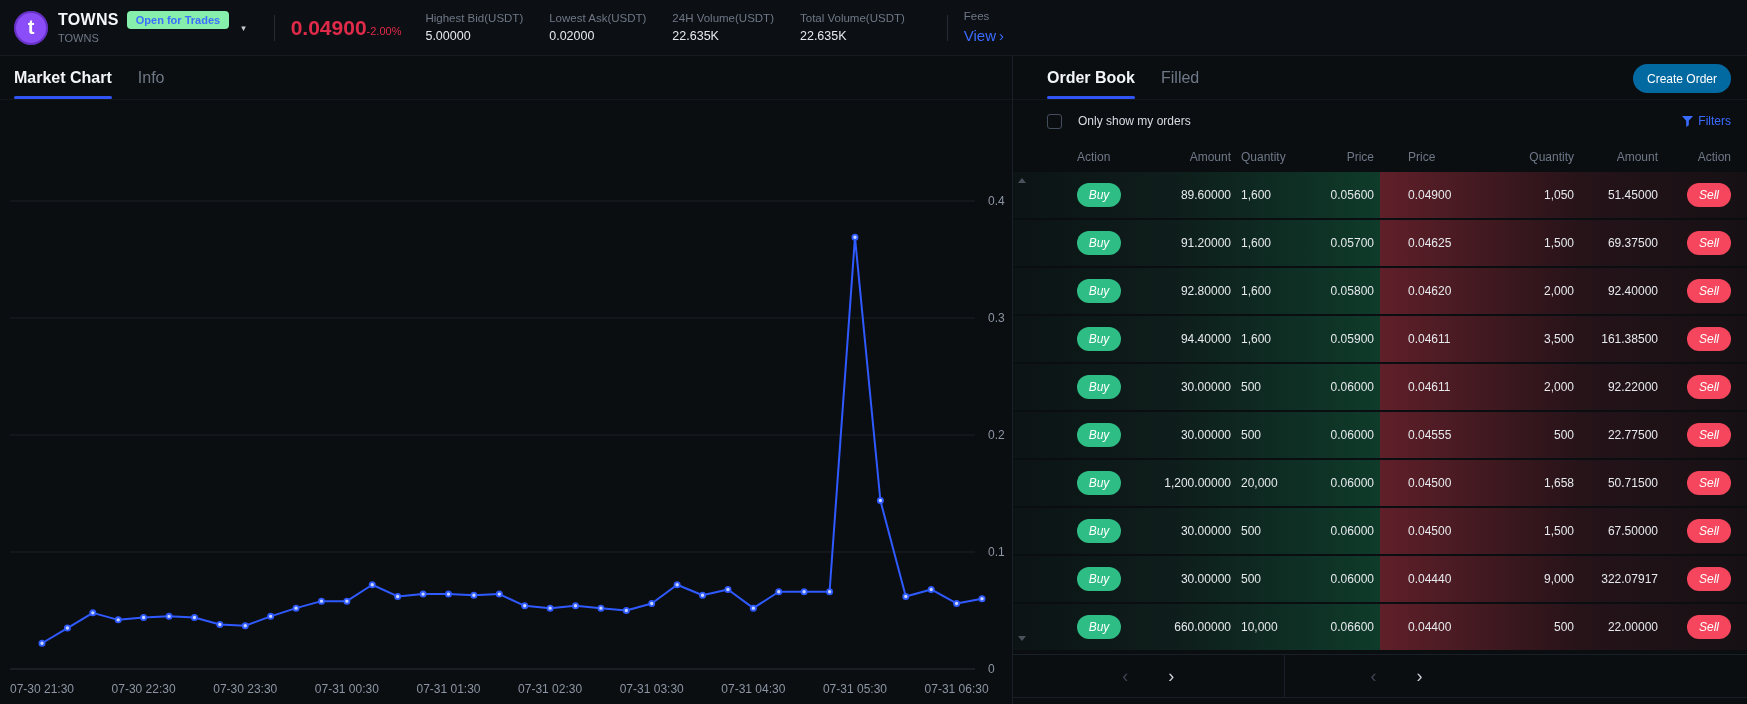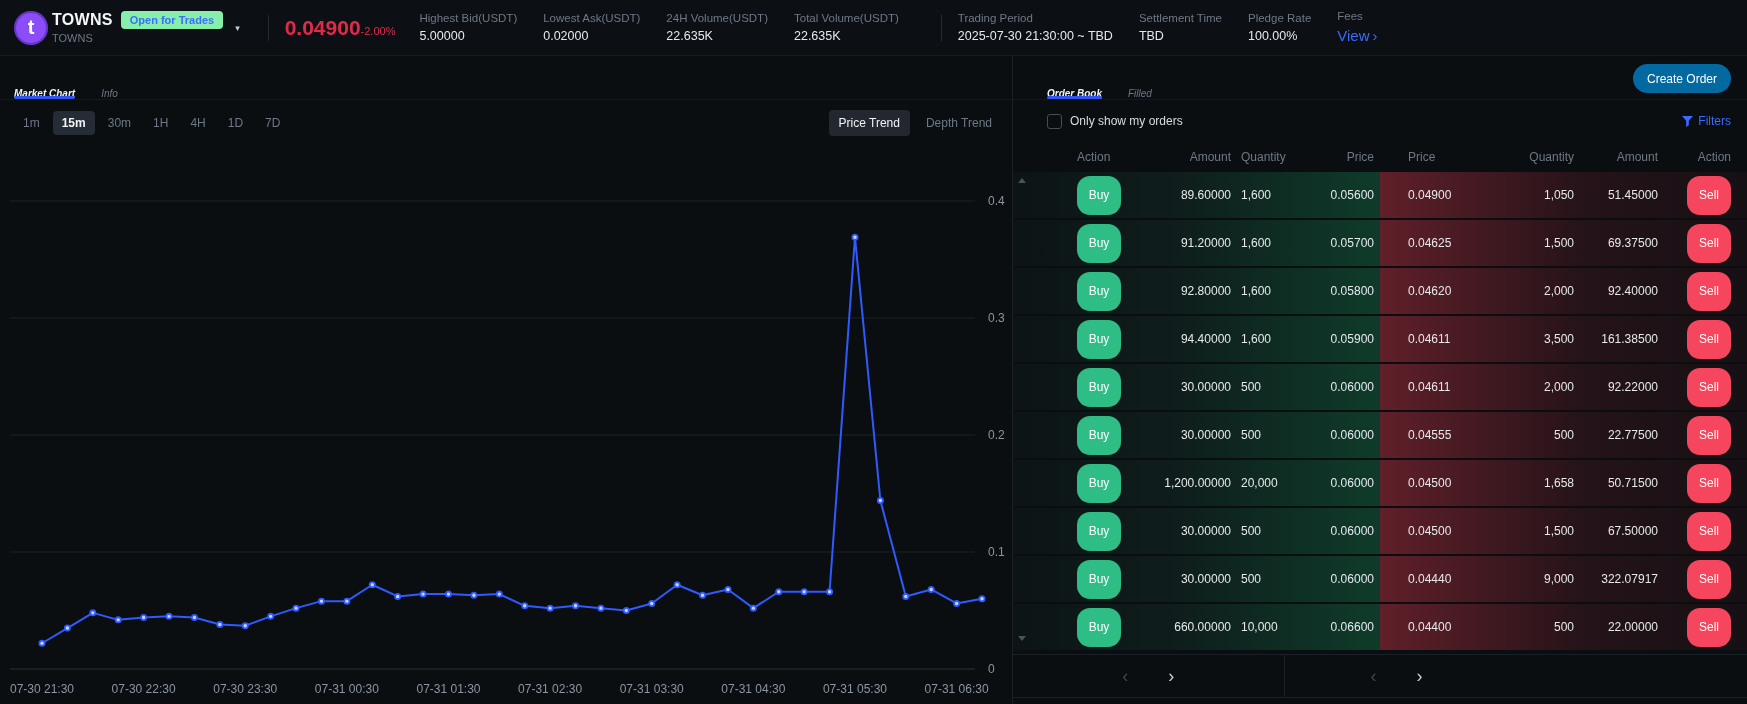--- a/index.html
+++ b/index.html
@@ -16,21 +16,21 @@
     padding: 0 16px 0 14px;
   }
   .logo {
     width: 34px; height: 34px; border-radius: 50%;
     background: #8B4DF7; color: #fff;
     display: flex; align-items: center; justify-content: center;
     font-size: 20px; font-weight: bold;
     box-shadow: inset 0 0 0 2px rgba(60,20,140,.45);
     flex: 0 0 auto;
   }
-  .title-block { margin-left: 4px; }
+  .title-block { margin-left: 10px; }
   .title-row { display: flex; align-items: center; gap: 8px; }
   .token-name { font-size: 16px; font-weight: bold; letter-spacing: .3px; color:#F5F7FA; }
   .status-badge {
     background: #86efac; color: #3D6EFF; font-size: 11px; font-weight: bold;
     padding: 3px 9px; border-radius: 4px; white-space: nowrap;
   }
   .token-sub { color: #6E7887; font-size: 11px; margin-top: 3px; }
   .caret { color: #C6CDD6; font-size: 9px; margin: 0 12px 0 12px; cursor: pointer; }
   .vdiv { width: 1px; height: 26px; background: #252B34; margin: 0 16px; }
   .price-block { display: flex; align-items: baseline; margin-right: 24px; }
@@ -41,21 +41,21 @@
   .stat-label { color: #6E7887; font-size: 11.5px; margin-bottom: 5px; white-space: nowrap; }
   .stat-value { font-size: 12.5px; color: #E6E9ED; white-space: nowrap; }
   .stat-link { color: #3A6BFF; font-size: 15px; cursor: pointer; text-decoration: none; display:inline-flex; gap:3px; align-items:center; }
   
   main { display: flex; height: 648px; }
   .chart-panel { width: 1013px; position: relative; border-right: 1px solid #1A2027; }
   .panel-tabs {
     display: flex; align-items: flex-end; gap: 26px; height: 44px;
     padding-left: 14px; border-bottom: 1px solid #14181E;
   }
-  .tab { font-size: 10px; color: #6E7887; padding-bottom: 0; position: relative; cursor: pointer; white-space: nowrap; font-style: italic; }
+  .tab { font-size: 16px; color: #6E7887; padding-bottom: 12px; position: relative; cursor: pointer; white-space: nowrap; }
   .tab.active { color: #F2F4F7; font-weight: bold; }
   .tab.active:after {
     content: ""; position: absolute; left: 0; right: 0; bottom: 0;
     height: 3px; background: #3154F4; border-radius: 2px;
   }
   .tf-row { display: flex; align-items: center; justify-content: space-between; padding: 10px 10px 0 14px; position: relative; z-index: 2; }
   .tf-group { display: flex; gap: 4px; }
   .tf { color: #6E7887; font-size: 12px; padding: 5px 9px; border-radius: 4px; cursor: pointer; }
   .tf.active { background: #262C35; color: #F2F4F7; font-weight: bold; }
   .trend-group { display: flex; gap: 6px; }
@@ -67,43 +67,43 @@
   .ob-tabs-row {
     display: flex; align-items: flex-end; gap: 26px; height: 44px;
     padding-left: 34px; border-bottom: 1px solid #14181E; position: relative;
   }
   .create-order {
     position: absolute; right: 16px; top: 8px; height: 29px; padding: 0 14px;
     background: #0369a1; color: #fff; border: none; border-radius: 15px;
     font-size: 12px; font-family: inherit; cursor: pointer;
   }
   .ob-controls { display: flex; align-items: center; justify-content: space-between; height: 42px; padding: 0 16px 0 34px; }
-  .checkbox-wrap { display: flex; align-items: center; gap: 8px; cursor: pointer; }
+  .checkbox-wrap { display: flex; align-items: center; gap: 16px; cursor: pointer; }
   .checkbox { width: 15px; height: 15px; border: 1px solid #444D5C; border-radius: 3px; background: transparent; }
   .checkbox-label { font-size: 12px; color: #D8DDE4; }
   .filters { display: flex; align-items: center; gap: 5px; color: #3A6BFF; font-size: 12px; cursor: pointer; }
   .ob-table-header { display: flex; height: 30px; align-items: center; color: #6E7887; font-size: 12px; }
   .half { width: 50%; display: grid; align-items: center; }
   .grid-b { grid-template-columns: 118px 100px 92px 1fr; }
   .grid-s { grid-template-columns: 92px 118px 90px 1fr; }
   .c-action-b { padding-left: 64px; }
   .c-r { text-align: right; }
   .c-qty-b { padding-left: 10px; }
   .c-price-b { text-align: right; padding-right: 6px; }
   .c-price-s { padding-left: 28px; }
   .c-qty-s { text-align: right; padding-right: 16px; }
   .c-amt-s { text-align: right; padding-right: 22px; }
   .c-action-s { justify-self: end; margin-right: 16px; }
   .ob-row { display: flex; height: 46px; margin-bottom: 2px; font-size: 12px; color: #E6E9ED; }
   .buy-half { background: linear-gradient(90deg, rgba(46,189,133,0.03) 0%, rgba(46,189,133,0.09) 45%, rgba(17,92,60,0.58) 100%); }
   .sell-half { background: linear-gradient(90deg, rgba(214,55,75,0.42) 0%, rgba(214,55,75,0.13) 55%, rgba(214,55,75,0.05) 100%); }
   .pill {
-    width: 44px; height: 39px; border-radius: 13px; border: none; color: #fff;
+    width: 44px; height: 24px; border-radius: 13px; border: none; color: #fff;
     font-size: 12px; font-family: inherit; cursor: pointer;
-    display: flex; align-items: center; justify-content: center;
+    display: flex; align-items: center; justify-content: center; font-style: italic;
   }
   .buy-pill { background: #2EBD85; margin-left: 64px; }
   .sell-pill { background: #F6465D; justify-self: end; margin-right: 16px; }
   .ob-pagination {
     position: absolute; left: 0; right: 0; bottom: 6px; height: 44px;
     border-top: 1px solid #1A2027; border-bottom: 1px solid #1A2027; display: flex;
   }
   .pg-left { width: 37%; border-right: 1px solid #1A2027; display: flex; align-items: center; justify-content: center; gap: 40px; }
   .pg-right { flex: 1; display: flex; align-items: center; gap: 40px; padding-left: 86px; }
   .pg-btn { font-size: 18px; line-height: 1; color: #CDD2D9; cursor: pointer; background: none; border: none; font-family: inherit; }
@@ -144,34 +144,20 @@
         <div class="stat">
           <div class="stat-label">24H Volume(USDT)</div>
           <div class="stat-value">22.635K</div>
         </div>
         <div class="stat">
           <div class="stat-label">Total Volume(USDT)</div>
           <div class="stat-value">22.635K</div>
         </div>
       </div>
     <div class="vdiv"></div>
-    <div class="stats" id="stats-b">
-        <div class="stat">
-          <div class="stat-label">Trading Period</div>
-          <div class="stat-value">2025-07-30 21:30:00 ~ TBD</div>
-        </div>
-        <div class="stat">
-          <div class="stat-label">Settlement Time</div>
-          <div class="stat-value">TBD</div>
-        </div>
-        <div class="stat">
-          <div class="stat-label">Pledge Rate</div>
-          <div class="stat-value">100.00%</div>
-        </div>
-      </div>
     <div class="stat">
       <div class="stat-label">Fees</div>
       <a class="stat-link">
         <span>View</span>
           <span>›</span>
       </a>
     </div>
   </header>
 
   <main>
@@ -235,35 +221,20 @@
           <circle cx="880.3783783783784" cy="444.52000000000004" r="2.6" fill="#C9D6FF" stroke="#2F5AFF" stroke-width="1.8"></circle>
           <circle cx="905.7837837837839" cy="540.46" r="2.6" fill="#C9D6FF" stroke="#2F5AFF" stroke-width="1.8"></circle>
           <circle cx="931.1891891891893" cy="533.44" r="2.6" fill="#C9D6FF" stroke="#2F5AFF" stroke-width="1.8"></circle>
           <circle cx="956.5945945945947" cy="547.48" r="2.6" fill="#C9D6FF" stroke="#2F5AFF" stroke-width="1.8"></circle>
           <circle cx="982.0000000000001" cy="542.8" r="2.6" fill="#C9D6FF" stroke="#2F5AFF" stroke-width="1.8"></circle>
         </svg>
       <div class="panel-tabs">
         <span class="tab active">Market Chart</span>
         <span class="tab">Info</span>
       </div>
-      <div class="tf-row">
-        <div class="tf-group" id="timeframes">
-            <span class="tf">1m</span>
-            <span class="tf active">15m</span>
-            <span class="tf">30m</span>
-            <span class="tf">1H</span>
-            <span class="tf">4H</span>
-            <span class="tf">1D</span>
-            <span class="tf">7D</span>
-          </div>
-        <div class="trend-group" id="trend-toggle">
-            <span class="trend-chip active">Price Trend</span>
-            <span class="trend-chip">Depth Trend</span>
-          </div>
-      </div>
     </section>
 
     <section class="orderbook-panel">
       <div class="ob-tabs-row">
         <span class="tab active">Order Book</span>
         <span class="tab">Filled</span>
         <button class="create-order">Create Order</button>
       </div>
       <div class="ob-controls">
         <span class="checkbox-wrap">

